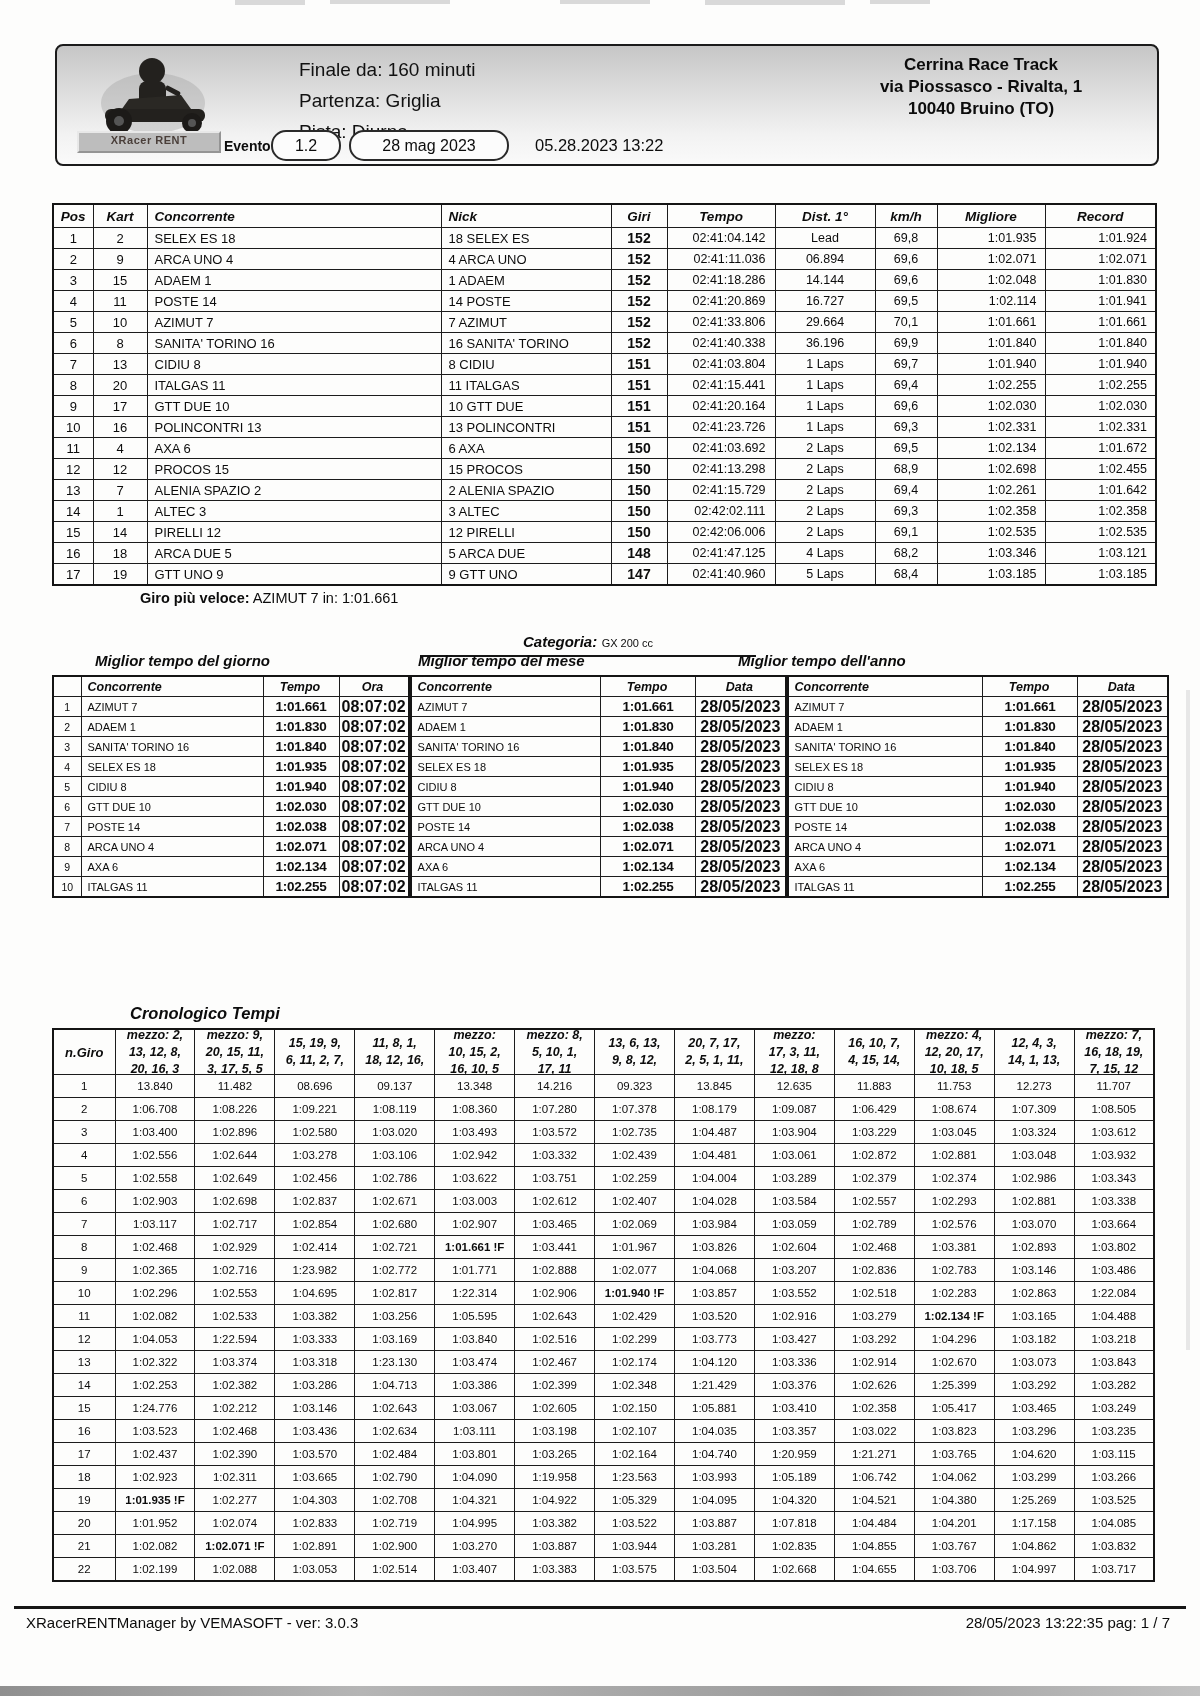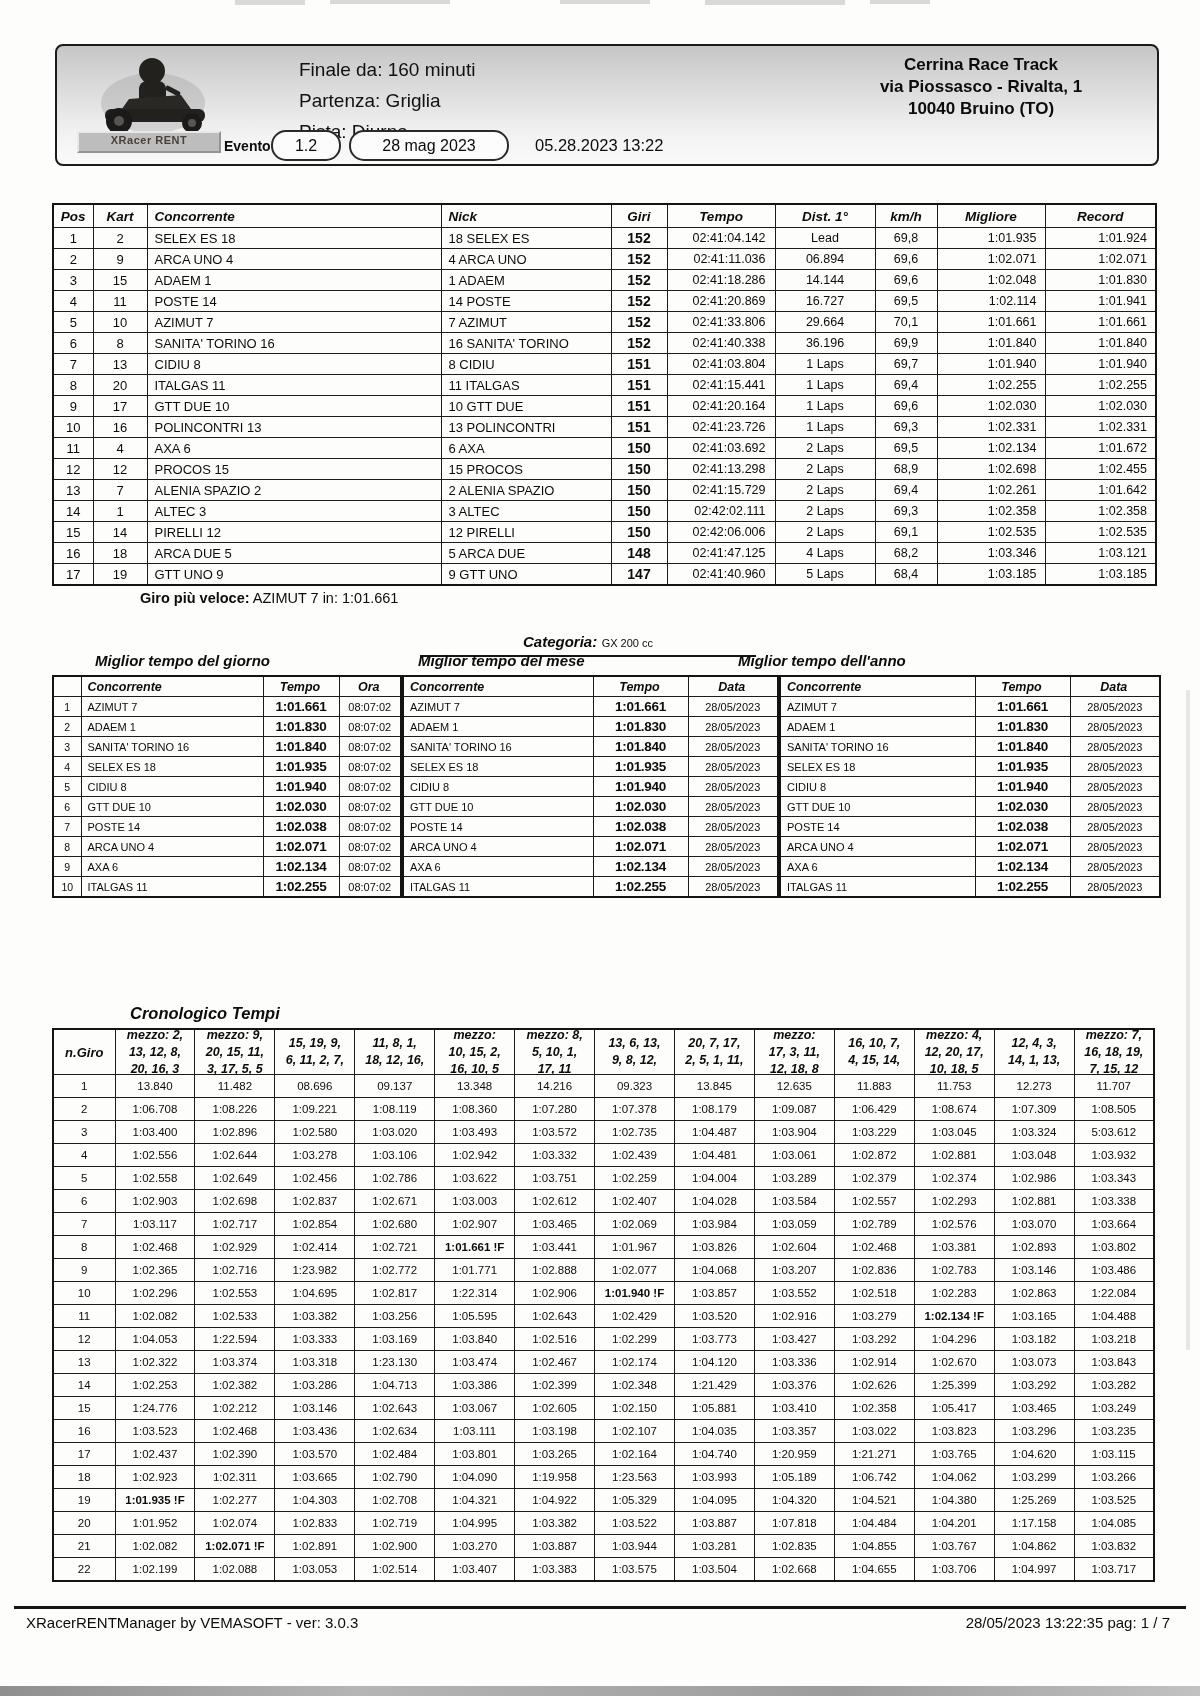--- a/index.html
+++ b/index.html
@@ -58,21 +58,21 @@
 
   .bt-title{position:absolute;font-size:15px;font-weight:bold;font-style:italic;}
 
   .bt-wrap{position:absolute;left:52px;top:675px;display:flex;}
   .bt-wrap table{border:2px solid #141414;}
   .bt-wrap th{height:19px;font-size:12.5px;text-align:left;padding-left:6px;}
   .bt-wrap td{height:19px;}
   .bt-wrap td.rank{text-align:center;font-size:10.5px;padding:0;}
   .bt-wrap td.conc{text-align:left;padding-left:6px;font-size:11px;}
   .bt-wrap td.tempo{text-align:center;font-weight:bold;font-size:13.5px;letter-spacing:-0.3px;}
-  .bt-wrap td.when{text-align:center;font-size:11px;}
+  .bt-wrap td.when{text-align:center;font-size:16px;font-weight:bold;}
   .bt-wrap th.c-center{text-align:center;padding-left:0;}
 
   .chrono-title{position:absolute;left:110px;top:1004px;font-size:16.5px;font-weight:bold;font-style:italic;margin-left:20px;}
   .chrono-wrap{position:absolute;left:52px;top:1028px;}
   #chrono{width:1103px;border:2px solid #141414;}
   #chrono th{height:44px;font-size:12.5px;padding:0;}
   #chrono th .hbox{height:44px;display:flex;flex-direction:column;justify-content:center;overflow:hidden;line-height:17px;}
   #chrono th.ngiro{font-size:13px;}
   #chrono td{height:22px;font-size:11.5px;text-align:center;}
   #chrono td.fl{font-weight:bold;}
@@ -744,21 +744,21 @@
             <td>1:02.580</td>
             <td>1:03.020</td>
             <td>1:03.493</td>
             <td>1:03.572</td>
             <td>1:02.735</td>
             <td>1:04.487</td>
             <td>1:03.904</td>
             <td>1:03.229</td>
             <td>1:03.045</td>
             <td>1:03.324</td>
-            <td>5:03.612</td>
+            <td>1:03.612</td>
           </tr>
           <tr>
             <td>4</td>
             <td>1:02.556</td>
             <td>1:02.644</td>
             <td>1:03.278</td>
             <td>1:03.106</td>
             <td>1:02.942</td>
             <td>1:03.332</td>
             <td>1:02.439</td>

